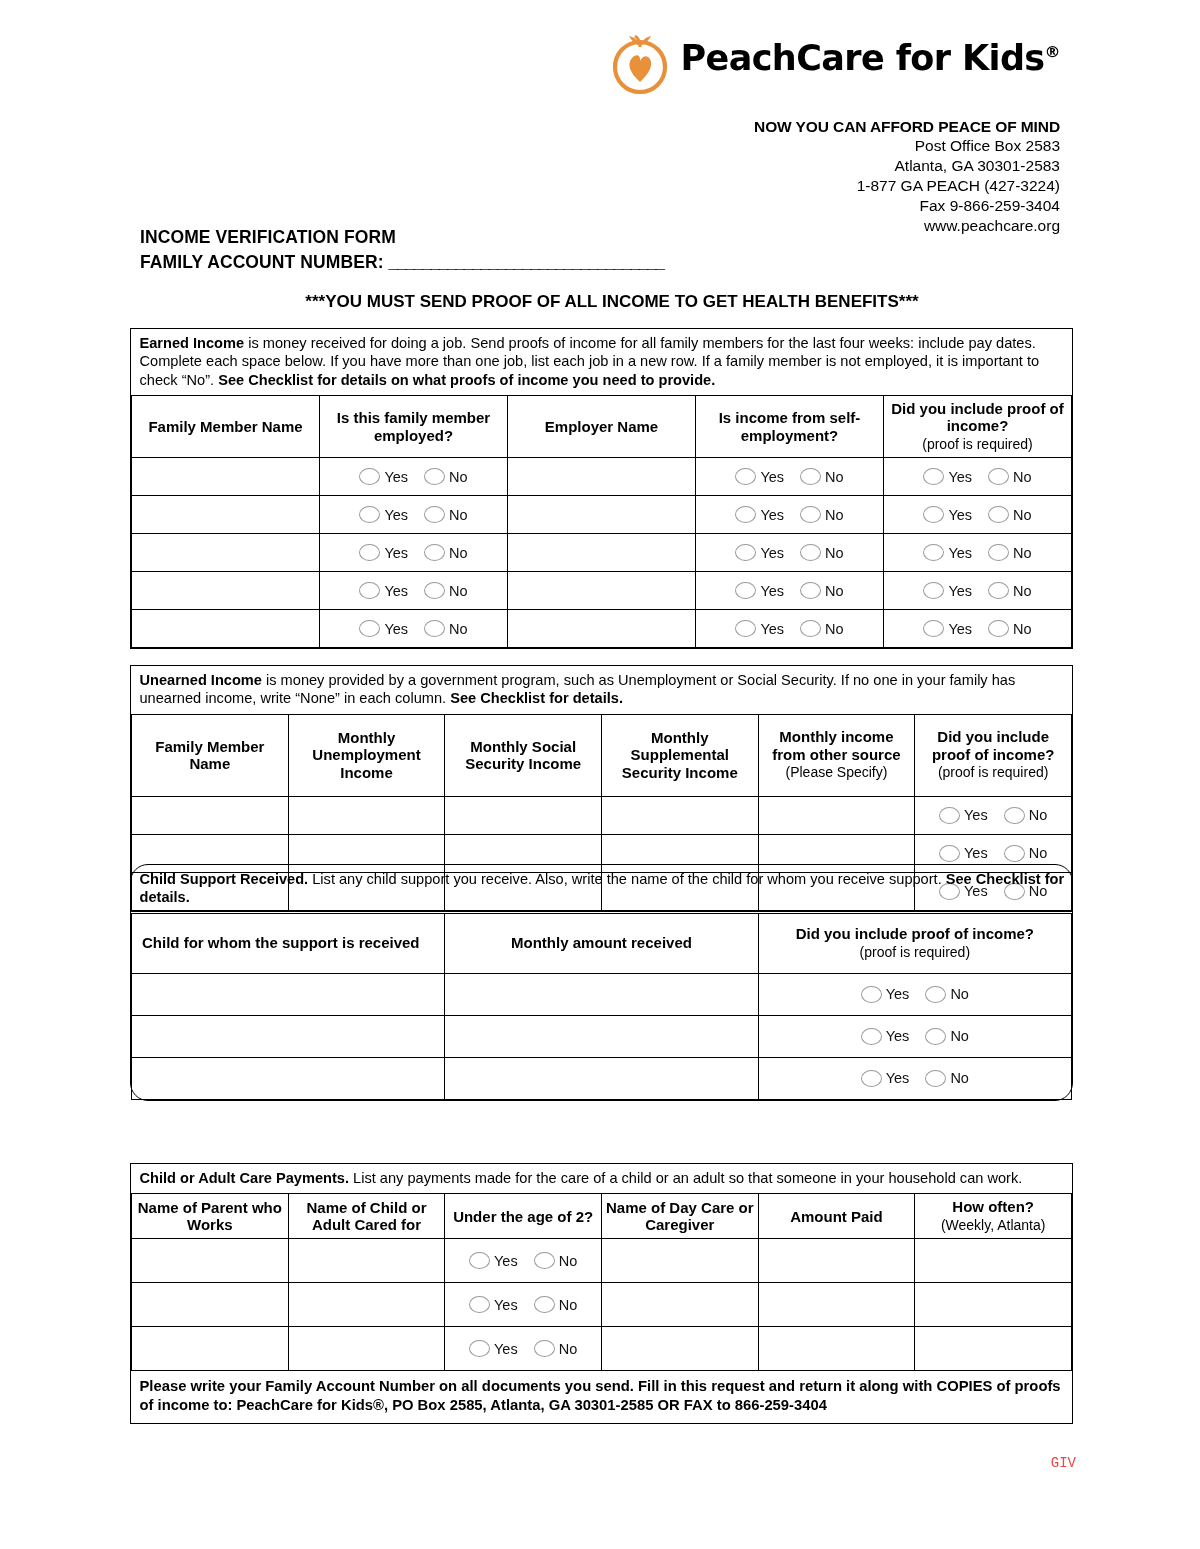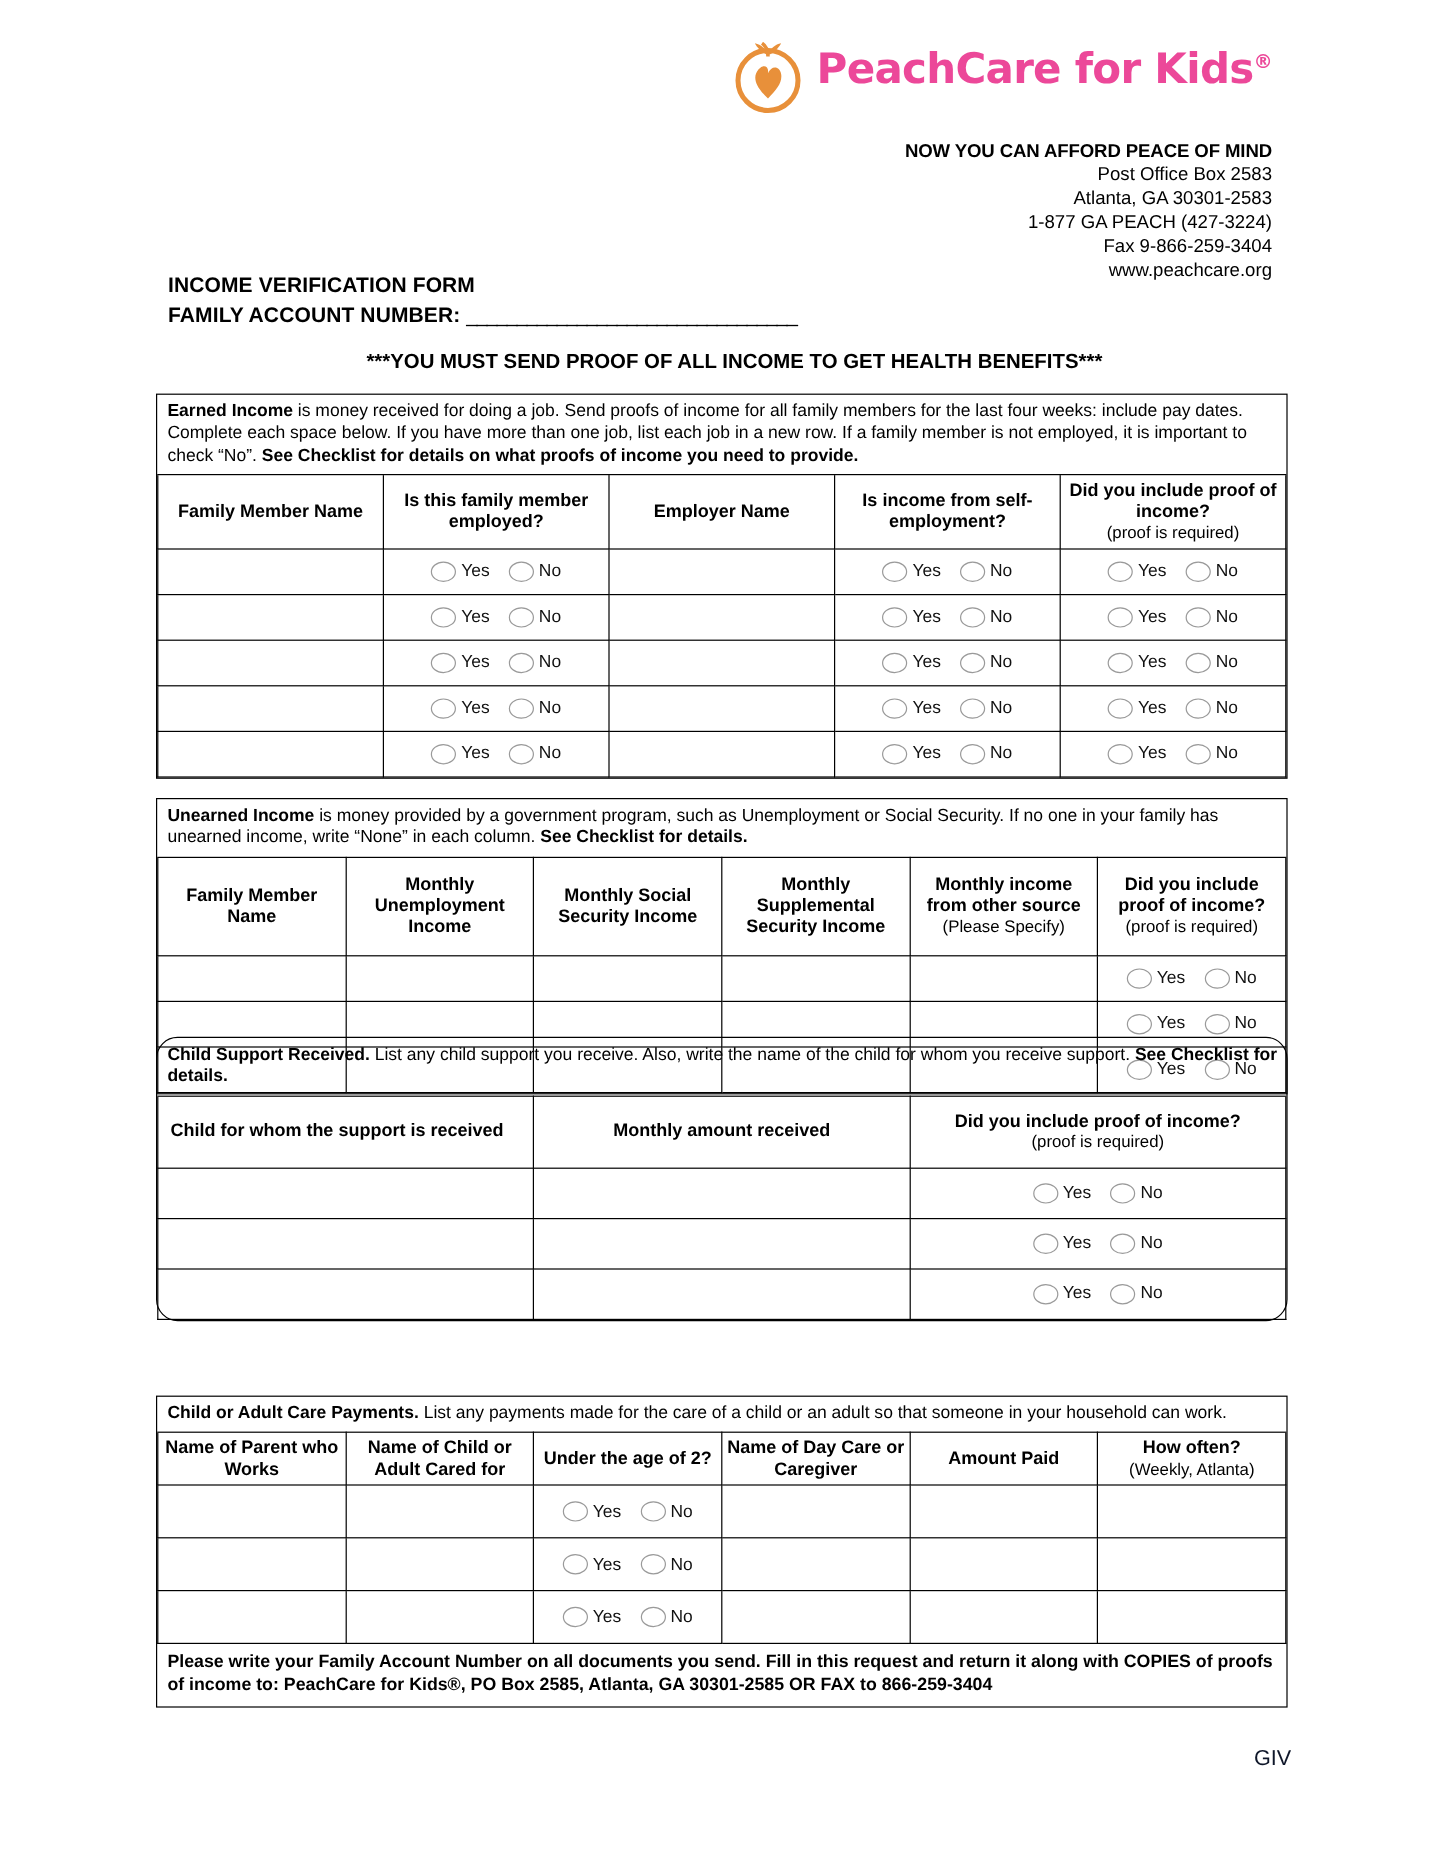--- a/index.html
+++ b/index.html
@@ -35,21 +35,21 @@
     position: relative;
     width: 66px;
     height: 72px;
     flex: 0 0 auto;
   }
   .logo-wordmark {
     font-family: "DejaVu Sans", sans-serif;
     font-weight: bold;
     font-size: 35px;
     letter-spacing: -0.6px;
-    color: #ec4899;
+    color: #000000;
     white-space: nowrap;
     line-height: 1;
     padding-bottom: 4px;
   }
   .logo-wordmark sup {
     font-size: 16px;
     vertical-align: super;
     font-weight: bold;
   }
   .tagline {
@@ -77,21 +77,21 @@
   .account-line {
     position: absolute;
     left: 140px;
     top: 252px;
     font-weight: bold;
     font-size: 17.5px;
     letter-spacing: 0.1px;
     white-space: nowrap;
   }
   .account-blank {
-    font-weight: normal;
+    font-weight: bold;
     letter-spacing: -1.4px;
   }
   .must-send {
     position: absolute;
     left: 0;
     right: 0;
     top: 292px;
     text-align: center;
     font-weight: bold;
     font-size: 17px;
@@ -173,22 +173,23 @@
     font-size: 14.8px;
     line-height: 19px;
     text-align: left;
     vertical-align: top;
   }
 
   .giv {
     position: absolute;
     right: 124px;
     top: 1455px;
-    font-size: 18px;
-    color: #0f172a;
+    font-size: 14px;
+    color: #ef4444;
+    font-family: Liberation Mono, monospace;
   }
 </style>
 </head>
 <body>
 
 <div class="header-block">
   <div class="logo-row">
     <span class="logo-mark">
       <svg width="66" height="72" viewBox="0 0 66 72" xmlns="http://www.w3.org/2000/svg">
         <circle cx="33" cy="43" r="25" fill="none" stroke="#E8903A" stroke-width="4.2"></circle>

